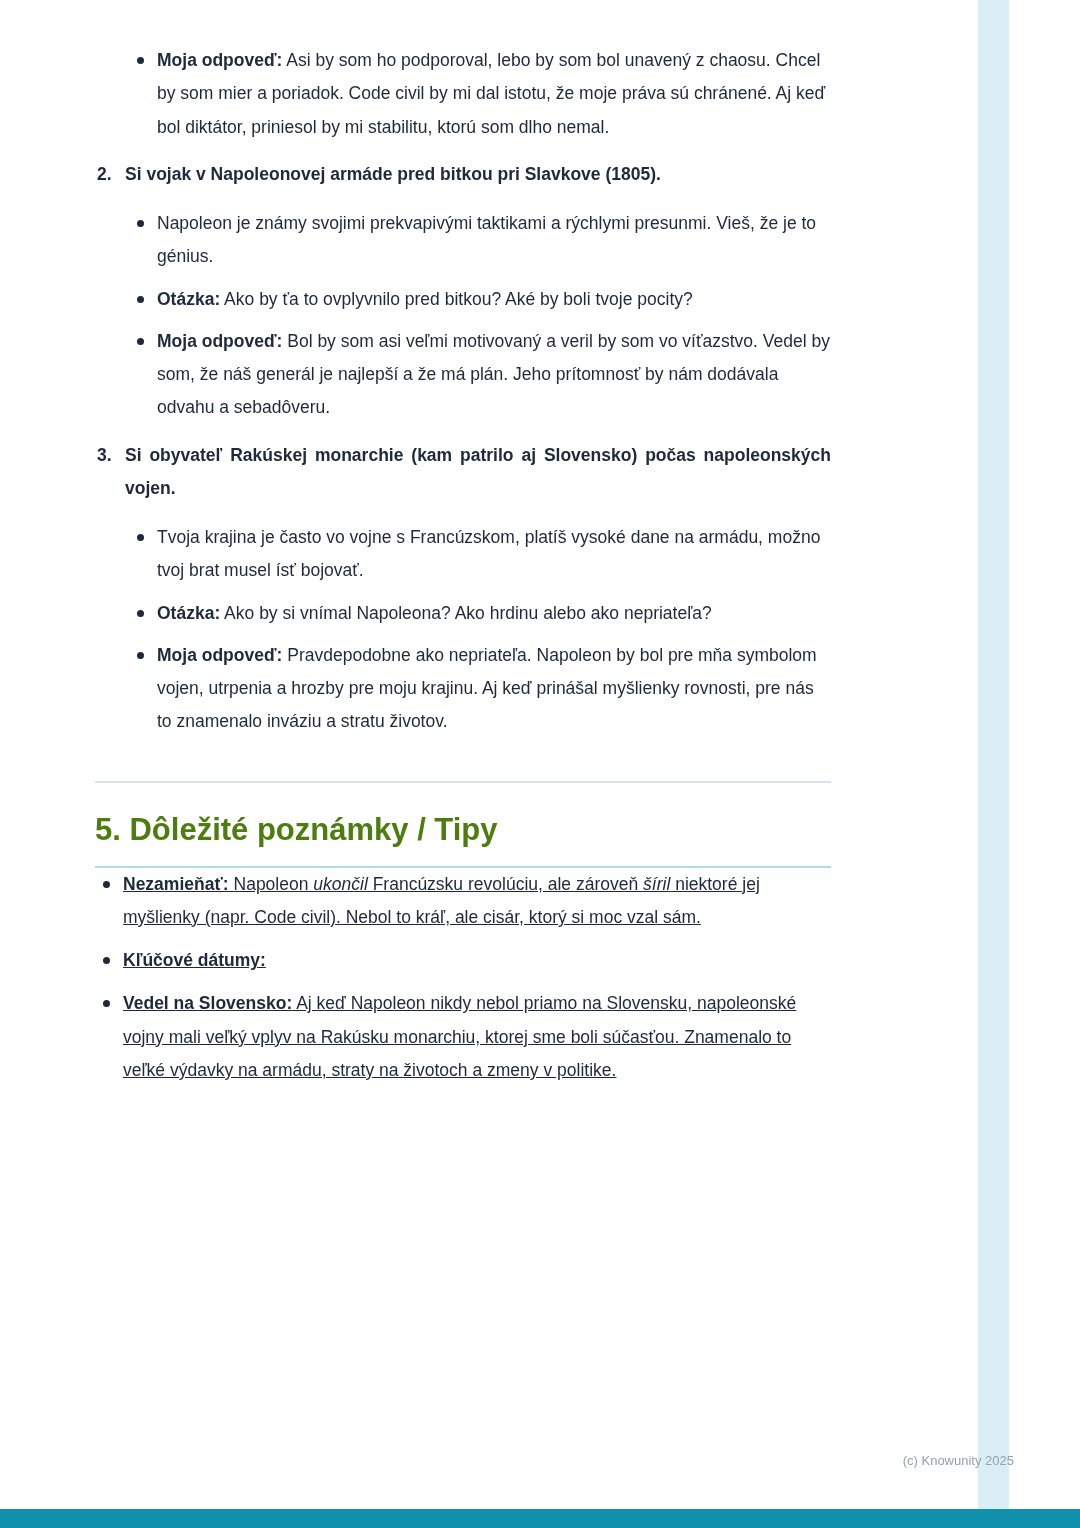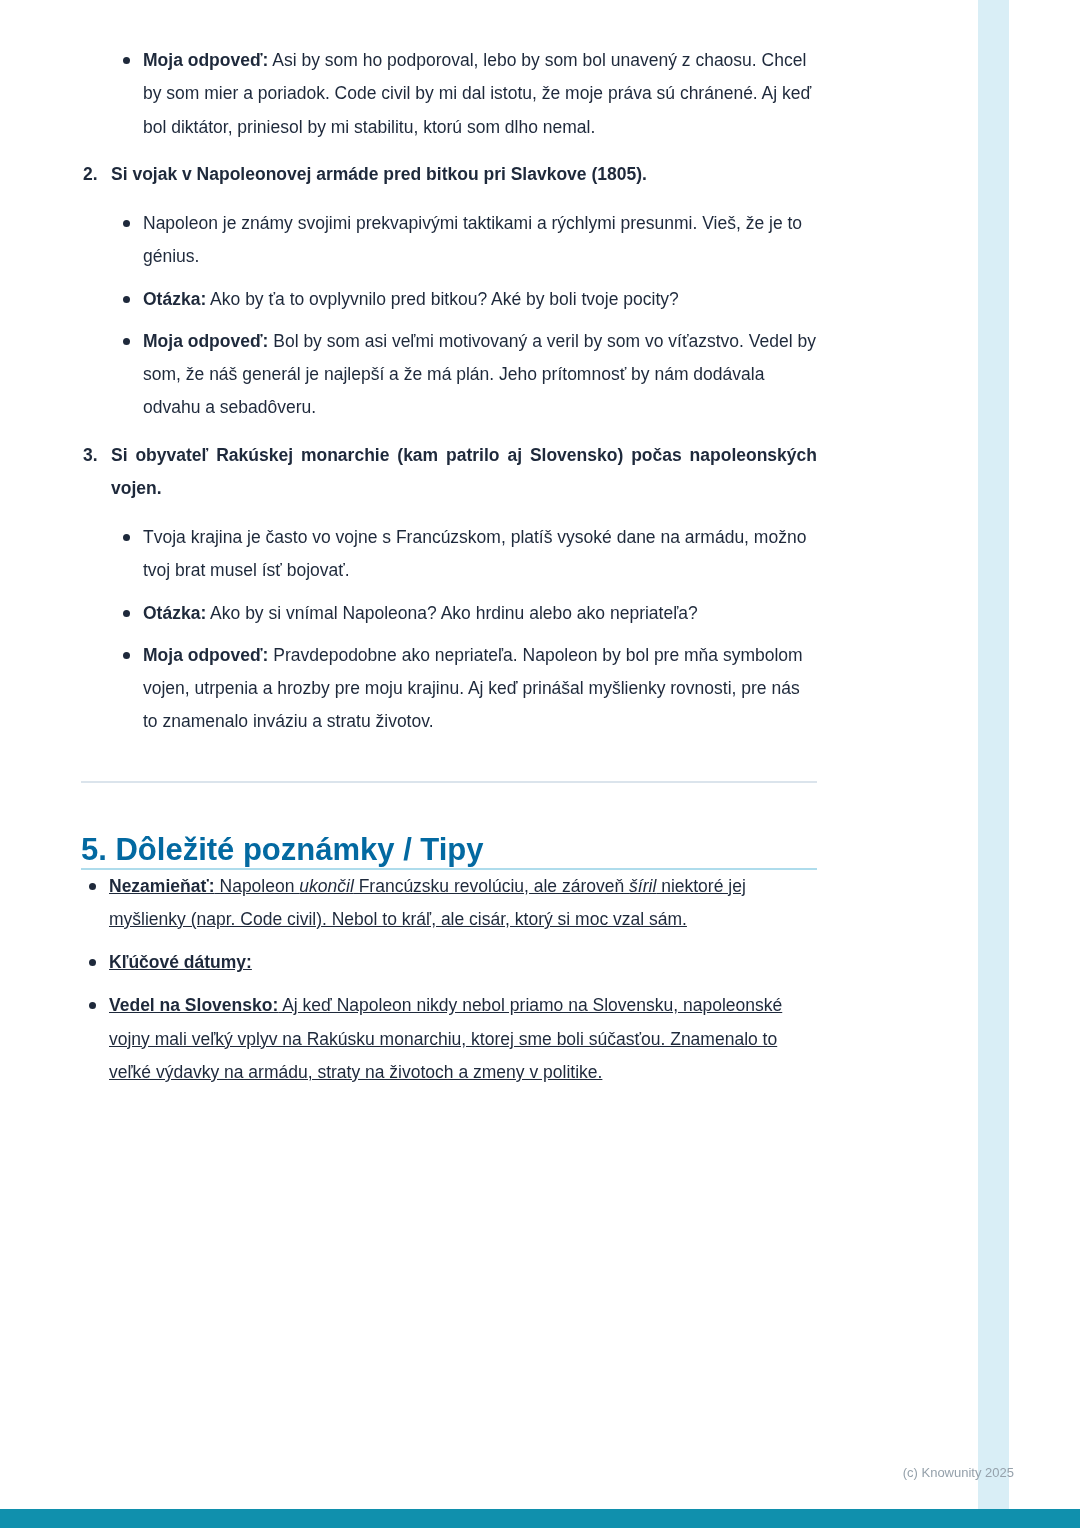--- a/index.html
+++ b/index.html
@@ -25,28 +25,28 @@
     left: 0;
     right: 0;
     bottom: 0;
     height: 19px;
     background: #1090ad;
     z-index: 3;
   }
   .footer-credit {
     position: absolute;
     right: 66px;
-    bottom: 48px;
+    bottom: 60px;
     font-size: 13px;
     color: #95a1ab;
     z-index: 2;
   }
   .content {
     position: absolute;
-    left: 81px;
+    left: 95px;
     top: 44px;
     width: 736px;
     font-size: 17.5px;
     line-height: 1.9;
   }
   strong { font-weight: 700; color: #1e293b; }
   em { font-style: italic; }
 
   ul.bullets { list-style: none; margin: 0; padding: 0; }
   ul.bullets > li { position: relative; margin: 0 0 9px 0; }
@@ -91,25 +91,26 @@
   }
   .num-title .num { position: absolute; left: 2px; top: 0; font-weight: 700; }
   .num-title.justified .title-text { display: block; text-align: justify; }
 
   .divider {
     border: none;
     border-top: 2px solid #dbe4ec;
     margin: 42px 0 0 0;
   }
   .section-heading {
-    margin: 48px 0 0 0;
+    margin: 28px 0 0 0;
     font-size: 31px;
     line-height: 1.2;
     font-weight: 700;
-    color: #0369a1;
+    color: #4d7c0f;
+    padding-bottom: 18px;
     border-bottom: 2px solid #aedcec;
   }
   .tips { margin-top: 34px; }
 
   ul.circles { margin: 6px 0 2px 6px; }
   ul.circles > li { margin-bottom: 12px; }
 
   .chip {
     display: inline-block;
     font-family: "DejaVu Sans Mono", "Liberation Mono", monospace;

